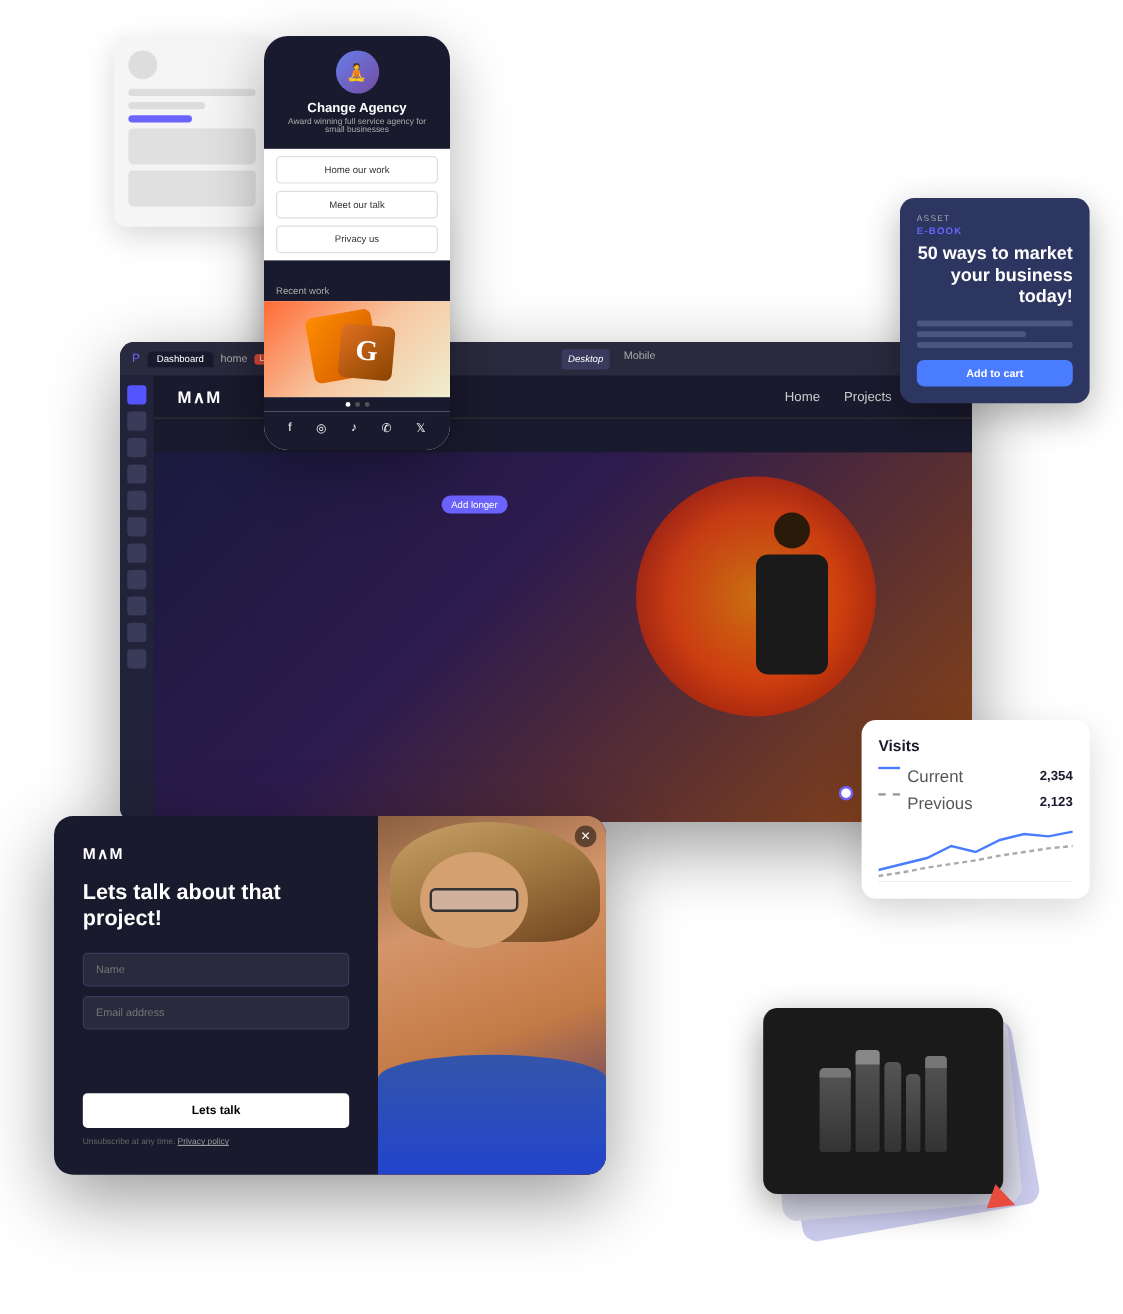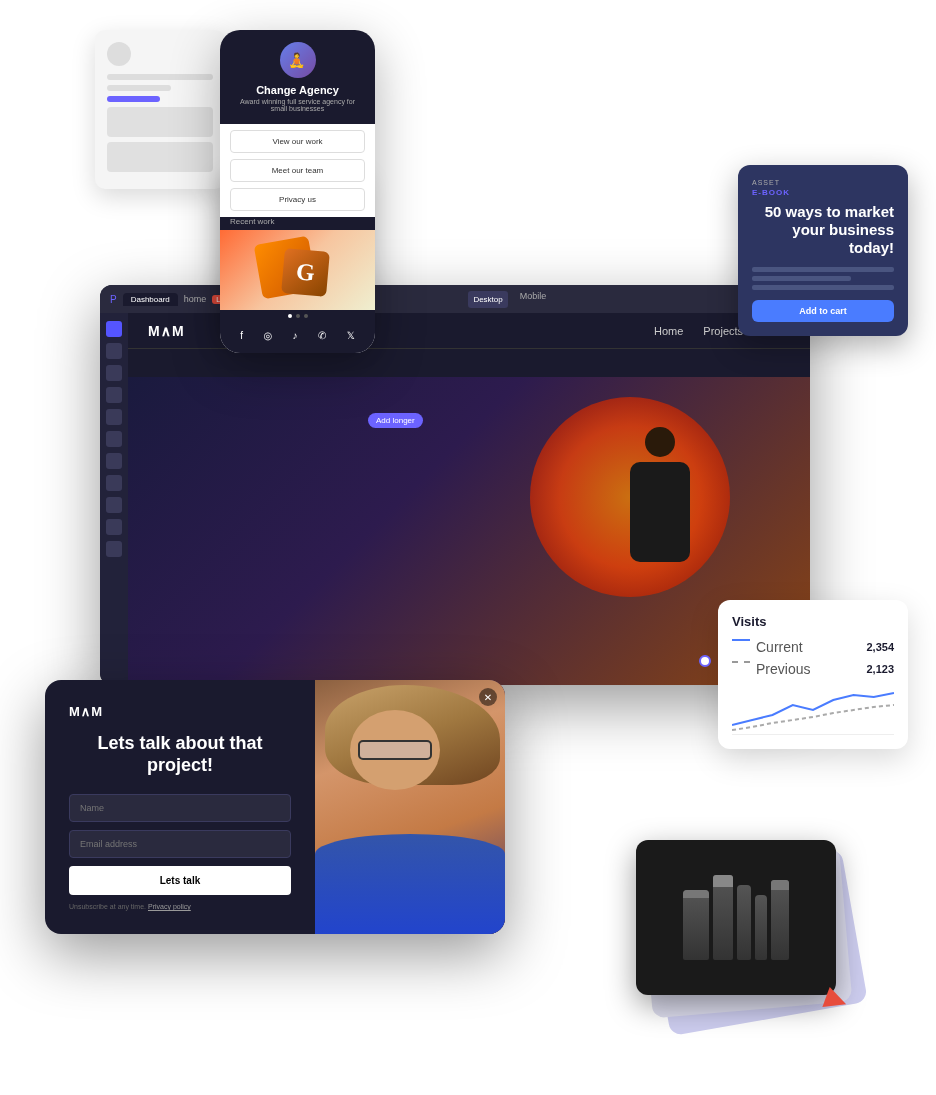--- a/index.html
+++ b/index.html
@@ -64,20 +64,21 @@
       padding: 1px 4px;
       border-radius: 3px;
       font-size: 7px;
     }
     .desktop-toggle {
       background: #3a3a5e;
       padding: 4px 5px;
       border-radius: 3px;
       font-size: 8px;
       color: #fff;
+      font-style: italic;
     }
 
     
     .browser-sidebar {
       position: absolute;
       top: 28px;
       left: 0;
       width: 28px;
       height: calc(100% - 28px);
       background: #22223a;
@@ -297,21 +298,21 @@
       margin: 6px 10px 0;
       padding: 6px;
       text-align: center;
       font-size: 8px;
       color: #333;
       border-radius: 4px;
       cursor: pointer;
     }
     .phone-recent {
       background: #1a1a2e;
-      padding: 0 10px 4px;
+      padding: 21px 10px 4px;
       color: #aaa;
       font-size: 8px;
       margin-top: 6px;
     }
     .phone-image-block {
       height: 80px;
       background: linear-gradient(135deg, #ff6b35, #f7c59f, #efefd0);
       display: flex;
       align-items: center;
       justify-content: center;
@@ -372,21 +373,21 @@
       background: #e0e0e0;
       border-radius: 4px;
       margin-bottom: 5px;
     }
 
     
     .ebook-card {
       position: absolute;
       top: 165px;
       right: 28px;
-      width: 170px;
+      width: 158px;
       background: #2d3561;
       border-radius: 12px;
       padding: 14px;
       box-shadow: 0 10px 30px rgba(0,0,0,0.3);
       z-index: 25;
     }
     .ebook-tag {
       font-size: 7px;
       color: #aaa;
       text-transform: uppercase;
@@ -507,21 +508,20 @@
       color: #fff;
       letter-spacing: 1px;
       margin-bottom: 14px;
     }
     .contact-heading {
       font-size: 18px;
       font-weight: 800;
       color: #fff;
       line-height: 1.2;
       margin-bottom: 18px;
-      text-align: center;
     }
     .contact-input {
       width: 100%;
       background: #2a2a3e;
       border: 1px solid #3a3a5e;
       border-radius: 4px;
       padding: 8px 10px;
       color: #fff;
       font-size: 9px;
       margin-bottom: 8px;
@@ -530,20 +530,21 @@
       width: 100%;
       background: #fff;
       color: #000;
       font-size: 10px;
       font-weight: 600;
       padding: 9px;
       border-radius: 4px;
       text-align: center;
       cursor: pointer;
       margin-bottom: 8px;
+      margin-top: 45px;
     }
     .contact-privacy {
       font-size: 7px;
       color: #666;
     }
     .contact-privacy a {
       color: #999;
       text-decoration: underline;
     }
     .contact-image {
@@ -658,22 +659,22 @@
   <div class="wireframe-block"></div>
   <div class="wireframe-block"></div>
 </div>
 
 <div class="phone-mockup">
   <div class="phone-header">
     <div class="phone-avatar">🧘</div>
     <div class="phone-agency-name">Change Agency</div>
     <div class="phone-agency-desc">Award winning full service agency for small businesses</div>
   </div>
-  <div class="phone-btn">View our work</div>
-  <div class="phone-btn">Meet our team</div>
+  <div class="phone-btn">Home our work</div>
+  <div class="phone-btn">Meet our talk</div>
   <div class="phone-btn">Privacy us</div>
   <div class="phone-recent">Recent work</div>
   <div class="phone-image-block">
     <div style="position:relative; width:90px; height:70px;">
 
       <div style="position:absolute; width:55px; height:55px; background:linear-gradient(135deg,#ff8c00,#cc5500); border-radius:6px; transform:rotate(-10deg); top:5px; left:5px;"></div>
       <div style="position:absolute; width:45px; height:45px; background:linear-gradient(135deg,#e07020,#884400); border-radius:6px; transform:rotate(5deg); top:15px; left:30px; font-size:24px; display:flex; align-items:center; justify-content:center; color:#fff; font-weight:900; font-family:serif;">G</div>
     </div>
   </div>
   <div class="phone-dots">

